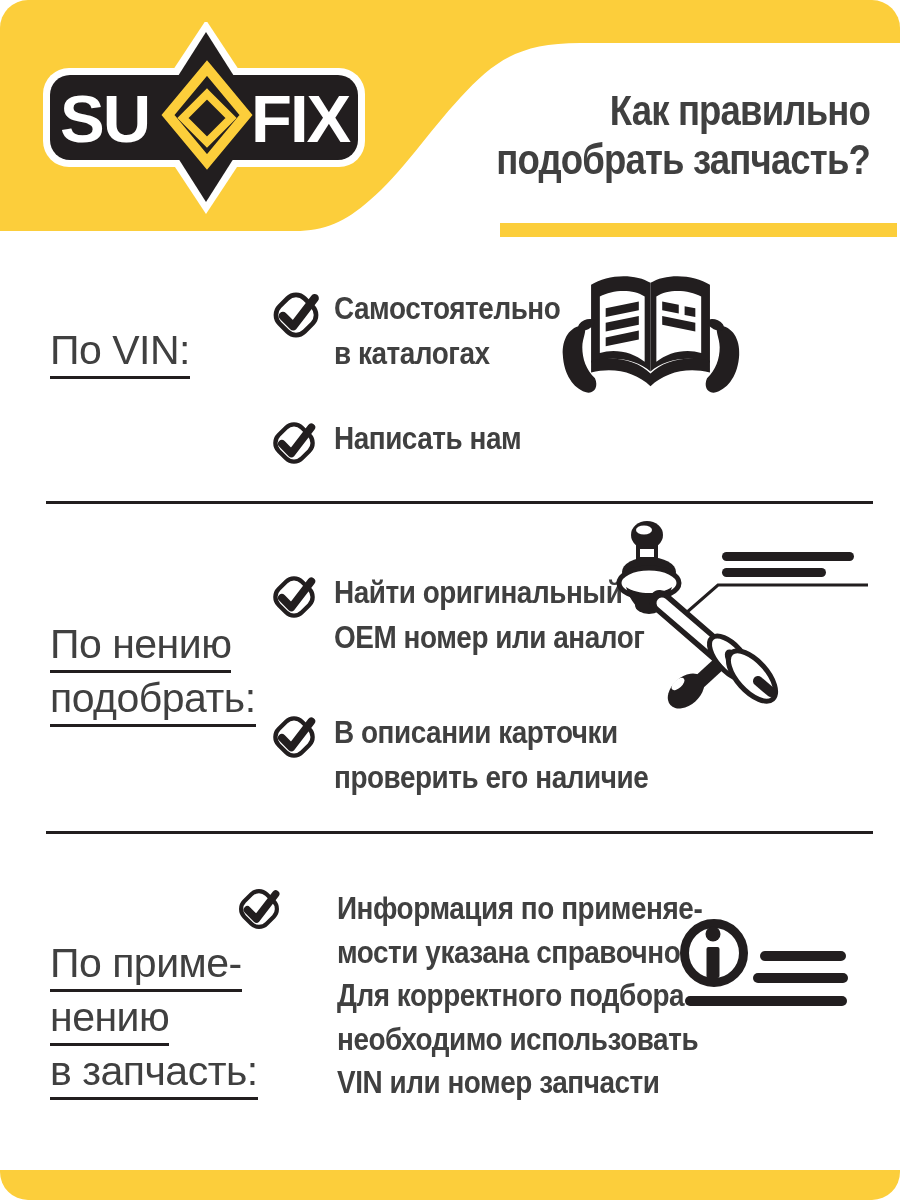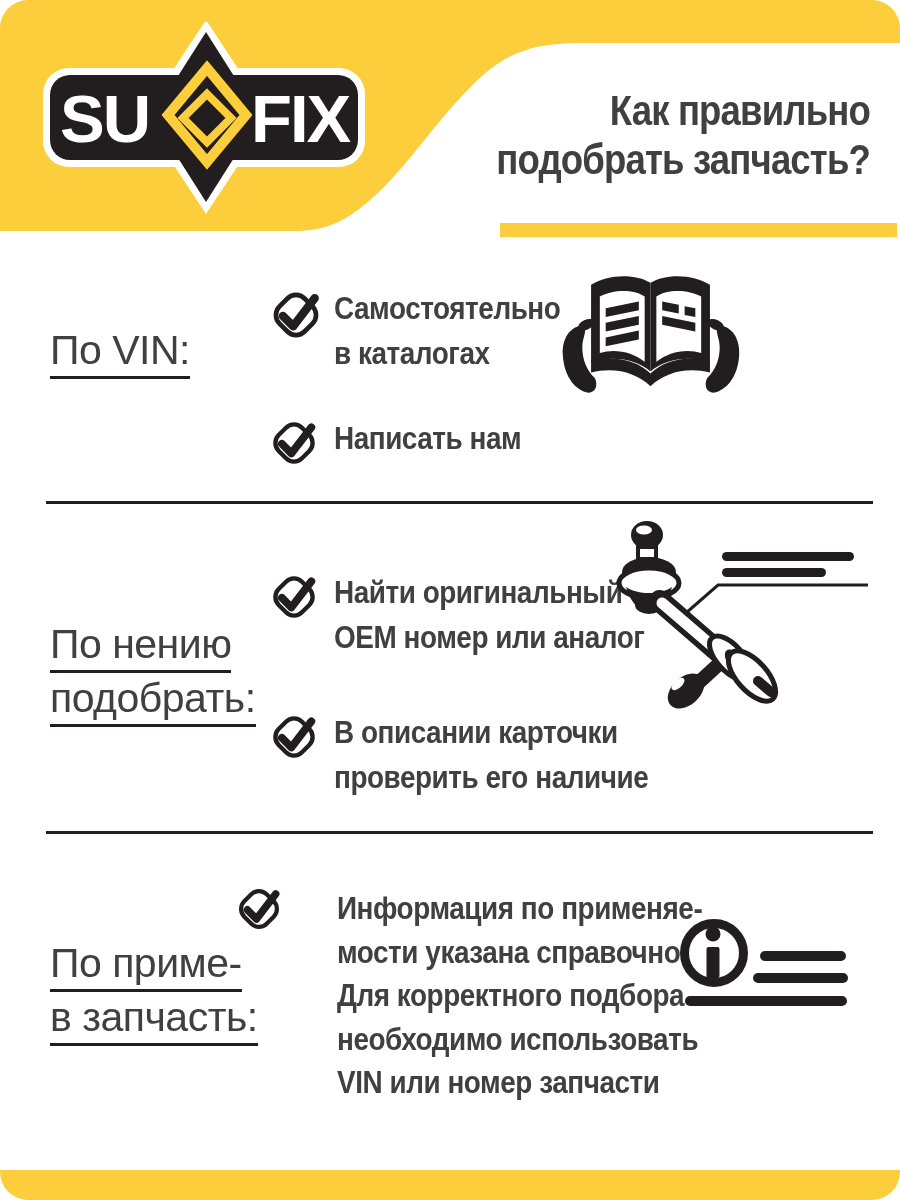--- a/index.html
+++ b/index.html
@@ -162,20 +162,21 @@
       <ellipse class="ink" cx="86" cy="176" rx="21" ry="14" transform="rotate(-42 86 176)"></ellipse>
       <ellipse class="paper" cx="78" cy="169" rx="8" ry="4" transform="rotate(-42 78 169)"></ellipse>
       <line x1="158" y1="166" x2="171" y2="177" stroke="#221E1F" stroke-width="10" stroke-linecap="round"></line>
     </g>
   </svg>
 
   <div class="abs divider" style="top:831px;"></div>
 
   <div class="abs heading" style="left:50px;top:890px;margin-top:48px;">
     <div class="hline"><span>По приме-</span></div>
+    <div class="hline"><span>нению</span></div>
     <div class="hline"><span>в запчасть:</span></div>
   </div>
 
   <svg class="check-icon" style="left:234px;top:884px;" width="50" height="50" viewBox="0 0 60 60">
     <rect x="11" y="11" width="38" height="38" rx="13" class="ink-stroke" stroke-width="5" transform="rotate(45 30 30)"></rect>
     <path d="M16,31 L27,42 L50,12" class="ink-stroke" stroke-width="9" stroke-linecap="round" stroke-linejoin="round"></path>
   </svg>
   <div class="itext lh43" style="left:337px;top:887px;">
     <div>Информация по применяе-</div>
     <div>мости указана справочно.</div>

